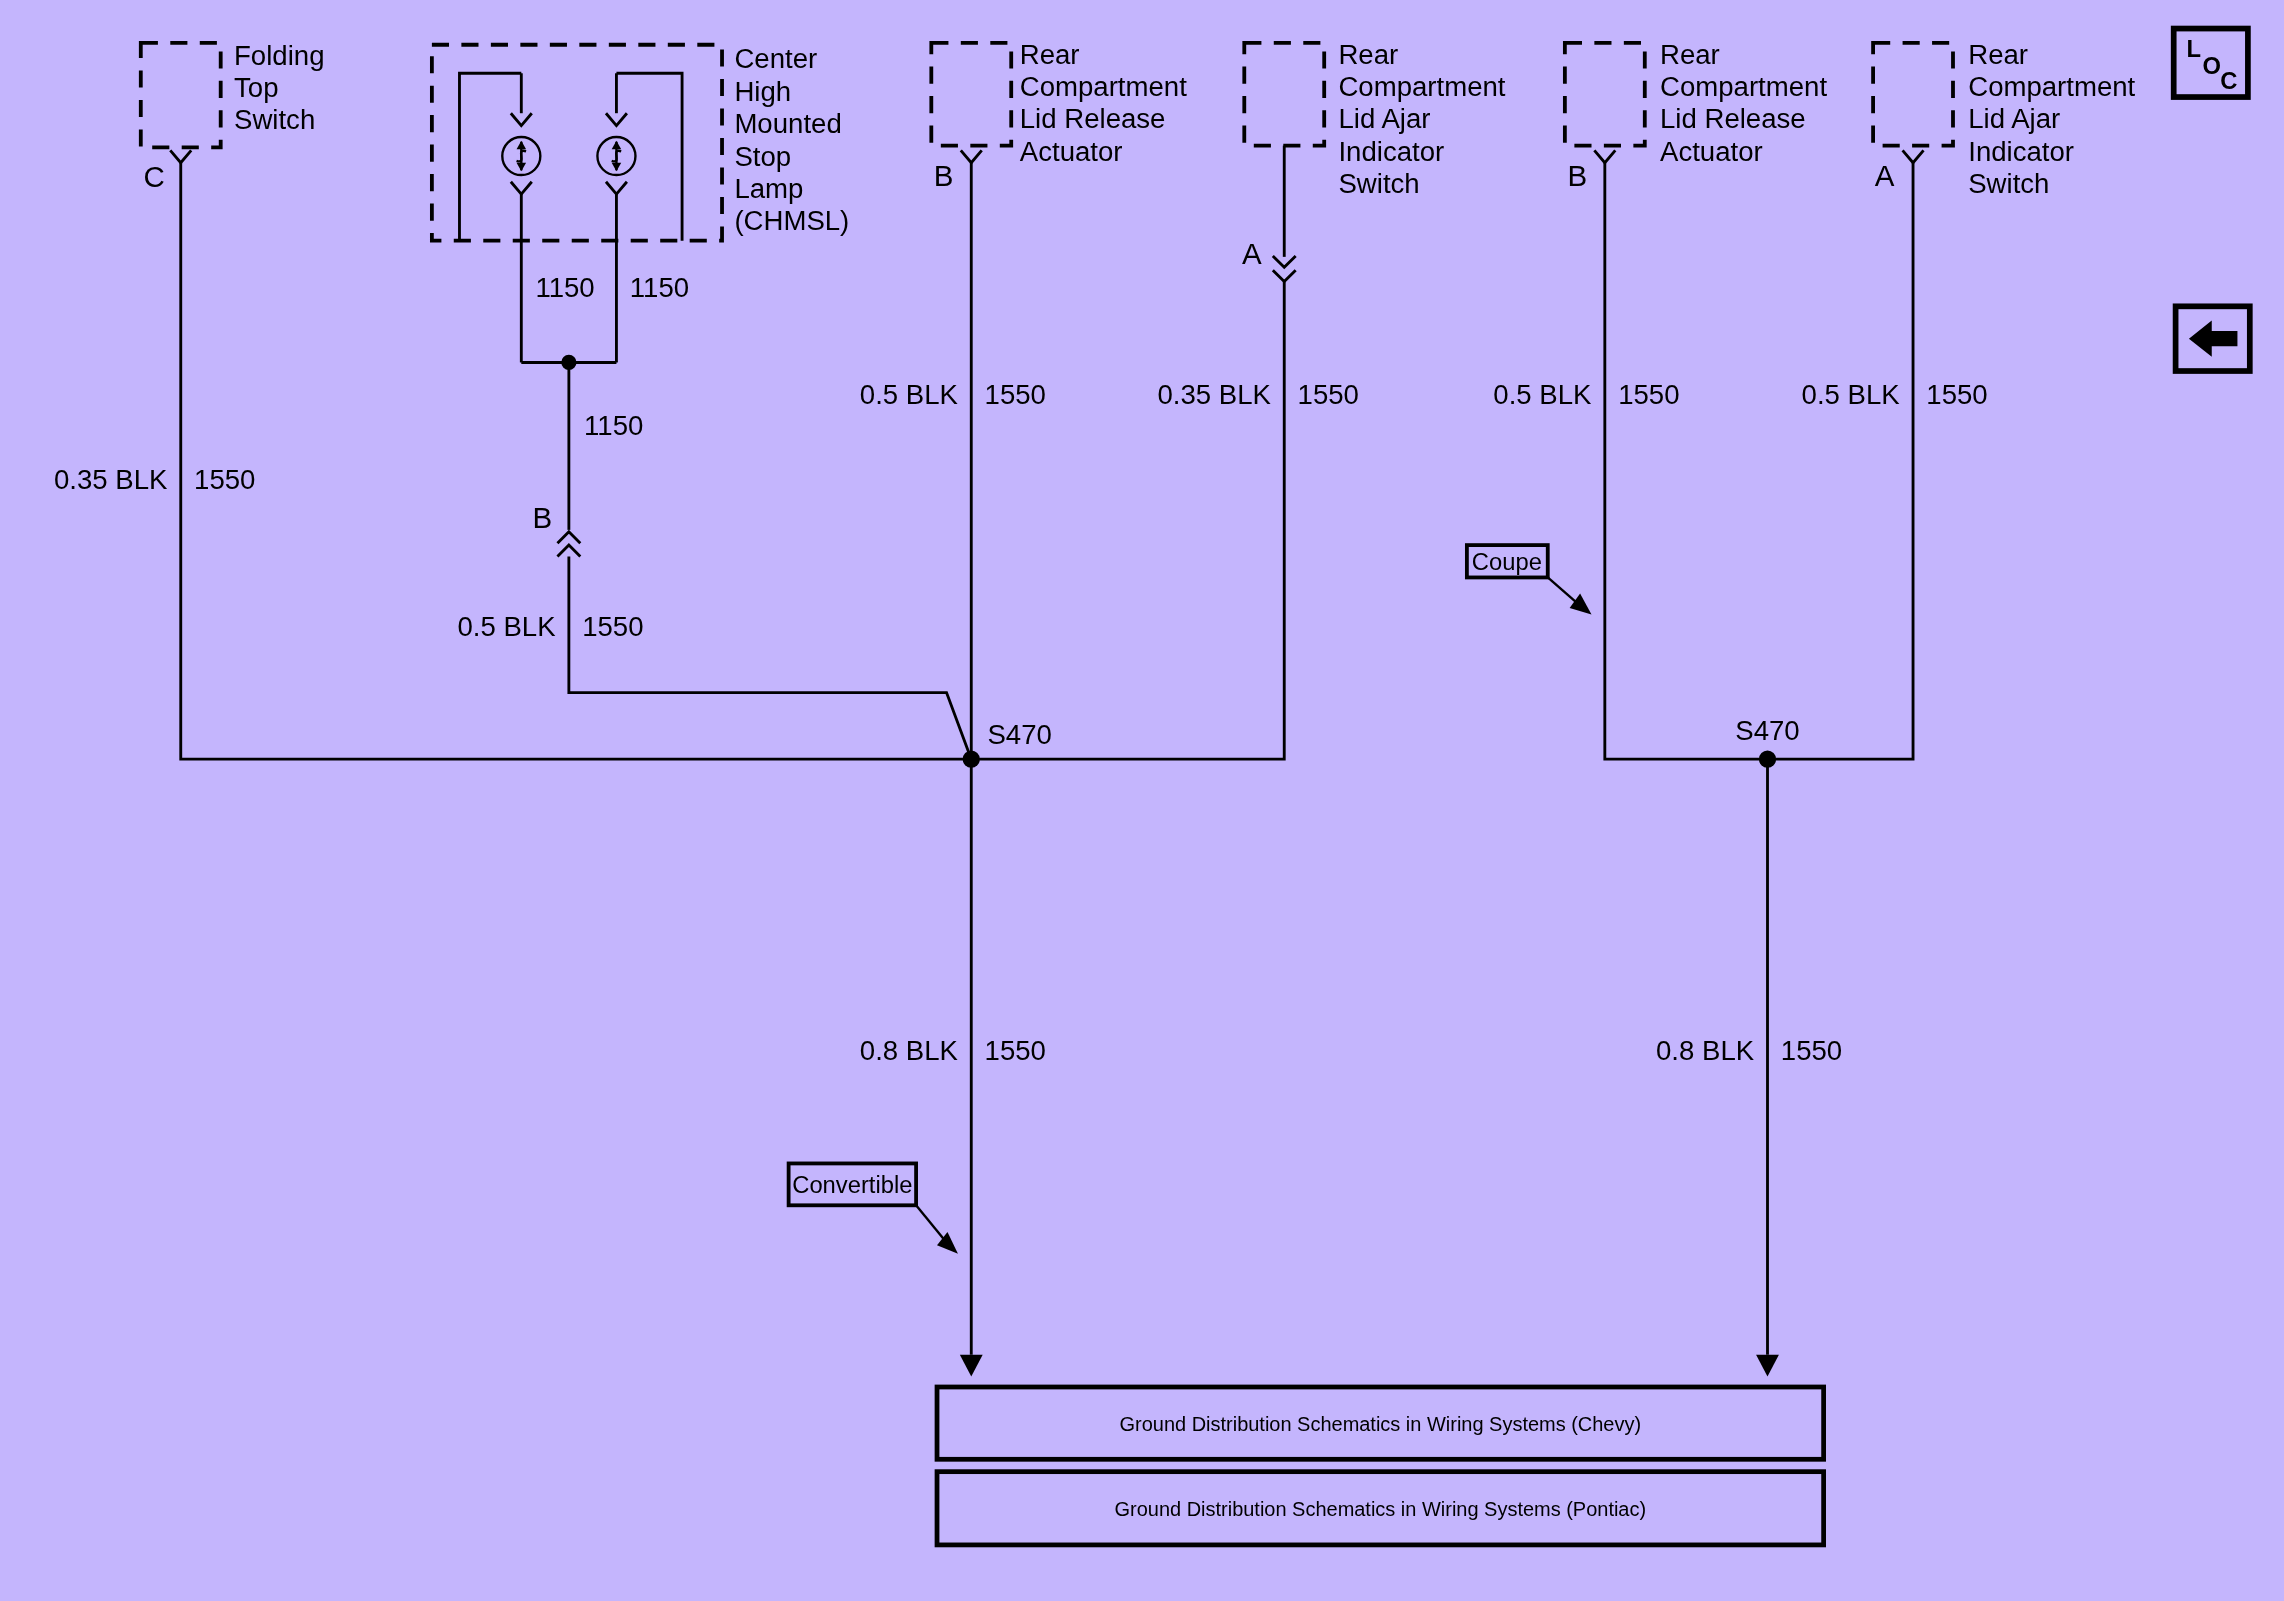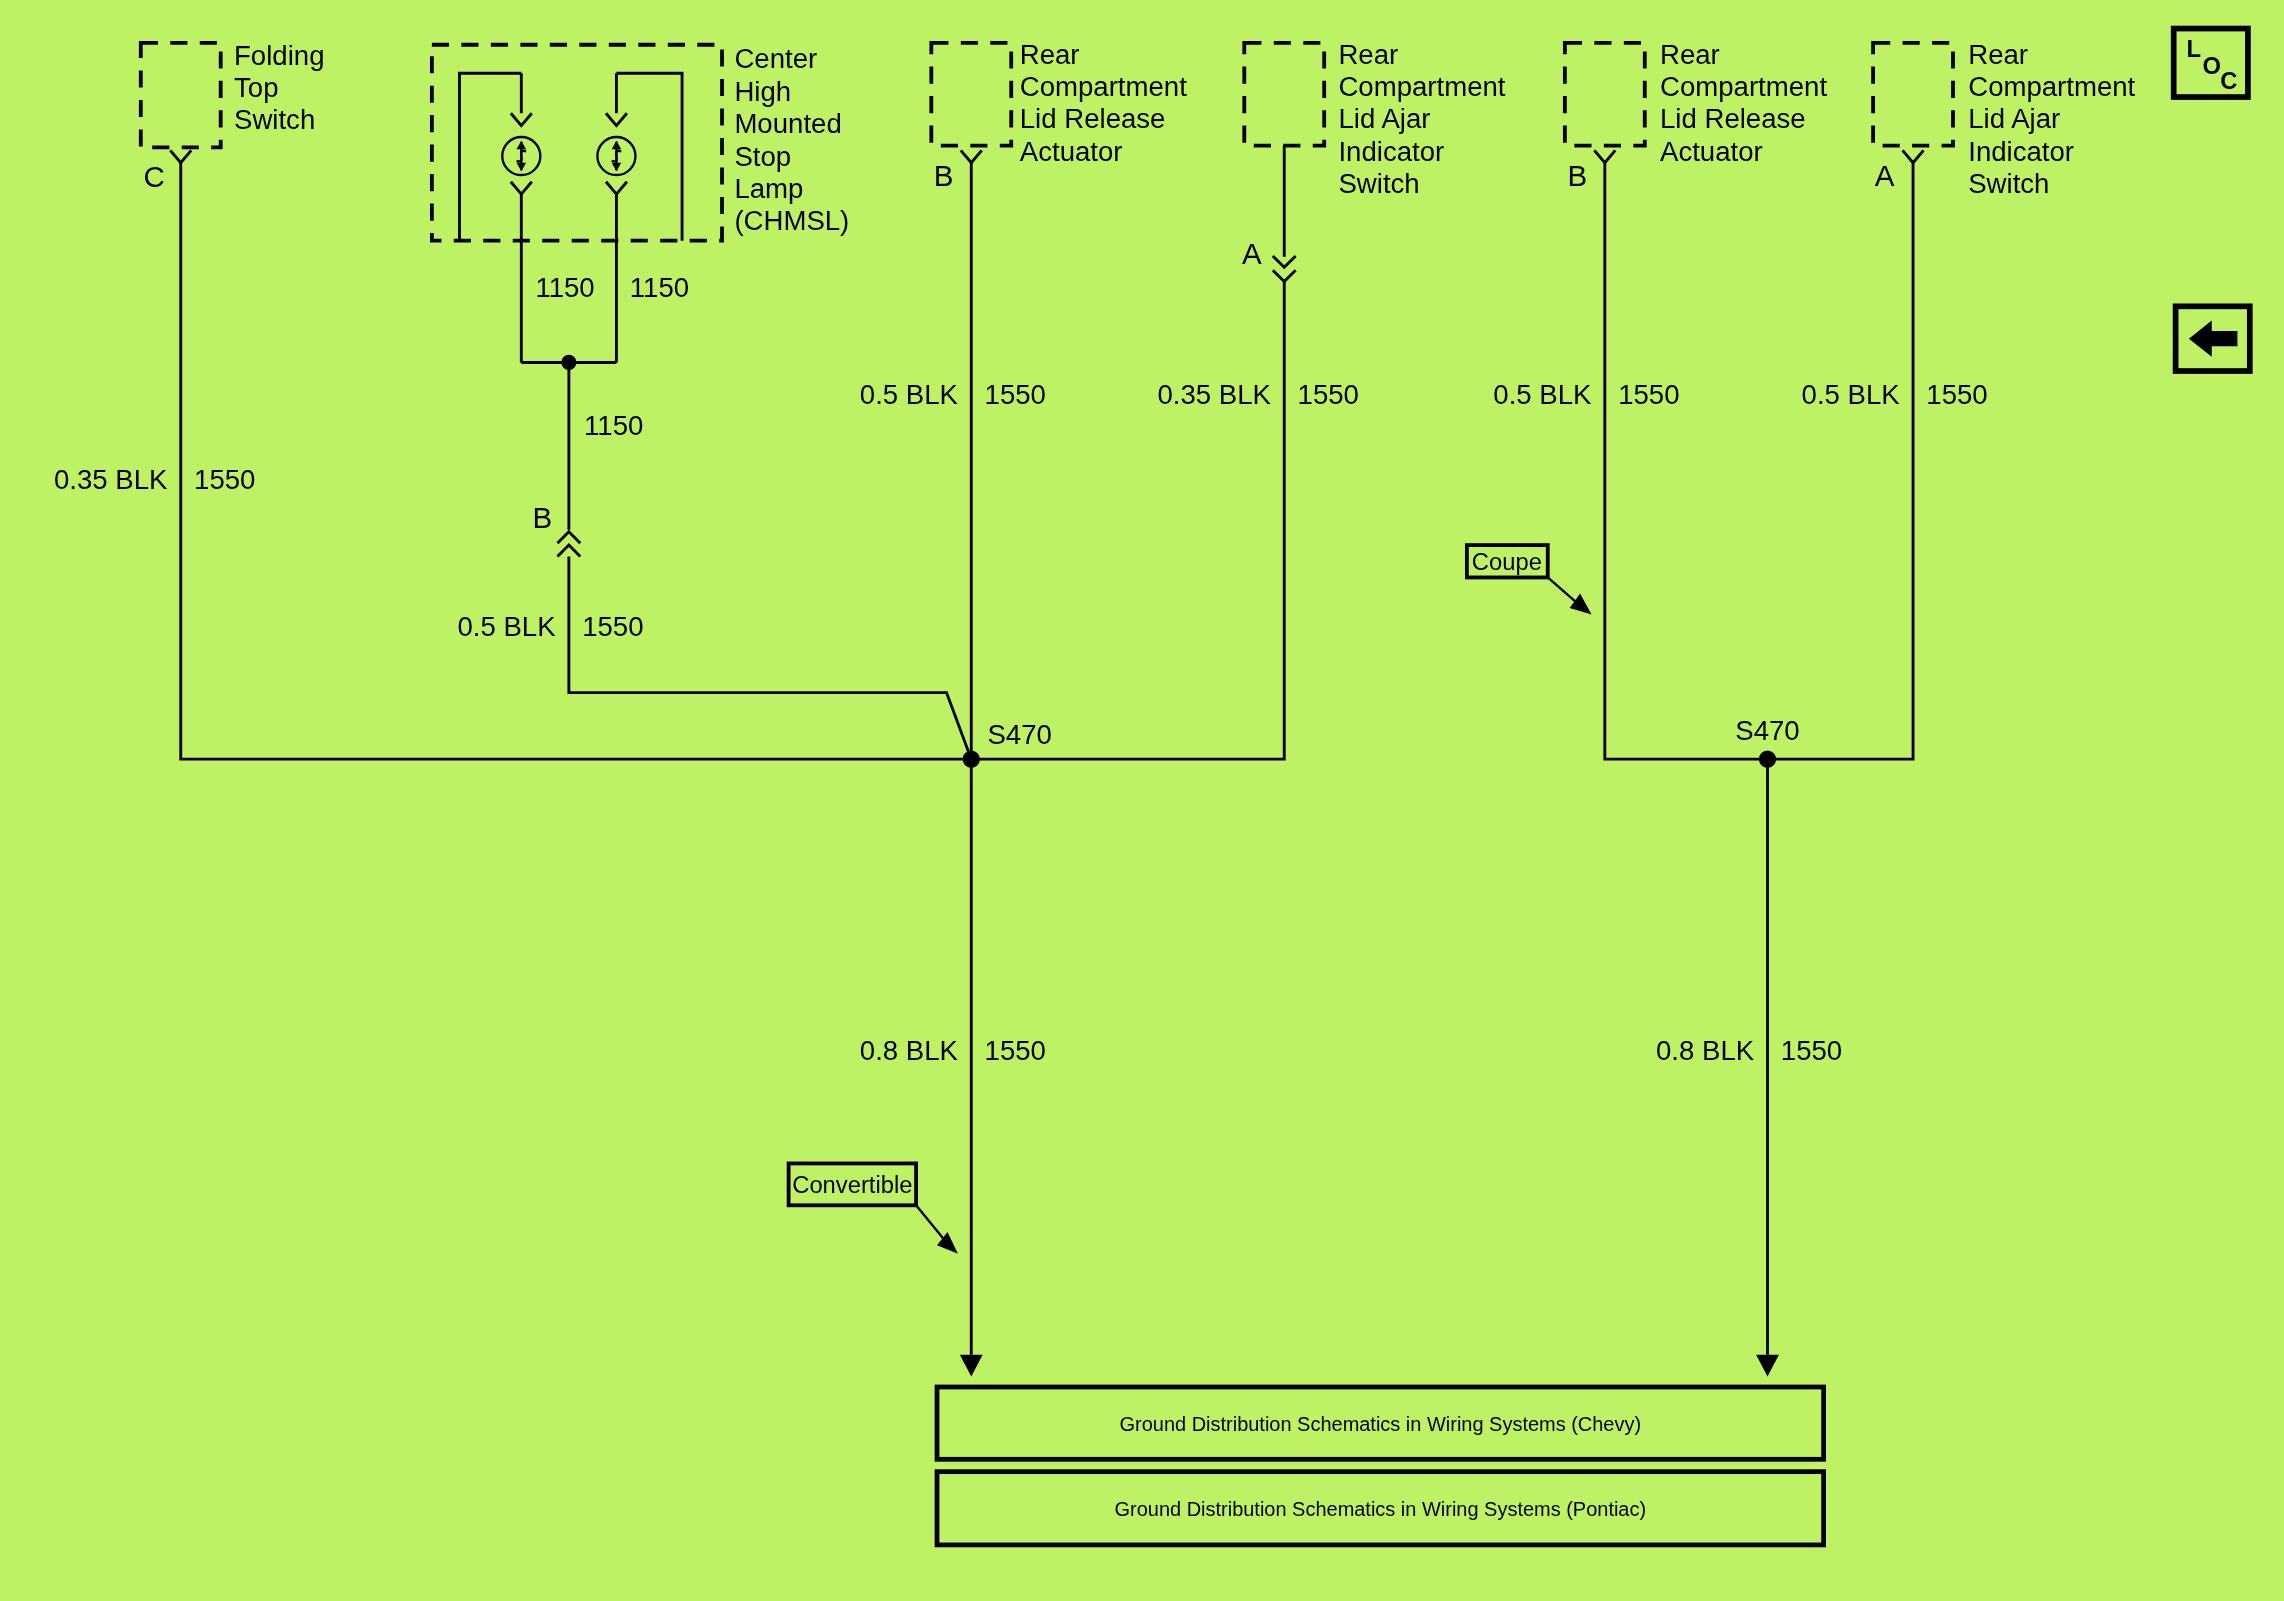--- a/index.html
+++ b/index.html
@@ -1,16 +1,16 @@
 <!DOCTYPE html>
 <html style="font-size:15px"><head>
 <meta charset="utf-8">
 <style>
   html, body { margin:0; padding:0; background:#ffffff; }
-  .stage { width:2285px; height:1602px; background:#bef264; position:relative; }
+  .stage { width:2285px; height:1602px; background:#c4b5fd; position:relative; }
   svg { display:block; }
   text {
     font-family:"Liberation Sans", sans-serif;
     fill:#000000;
     font-size:29px;
   }
   .comp-label { font-size:29px; }
   .pin-label  { font-size:31px; }
   .wire-label { font-size:29px; }
   .splice-label { font-size:29px; }

